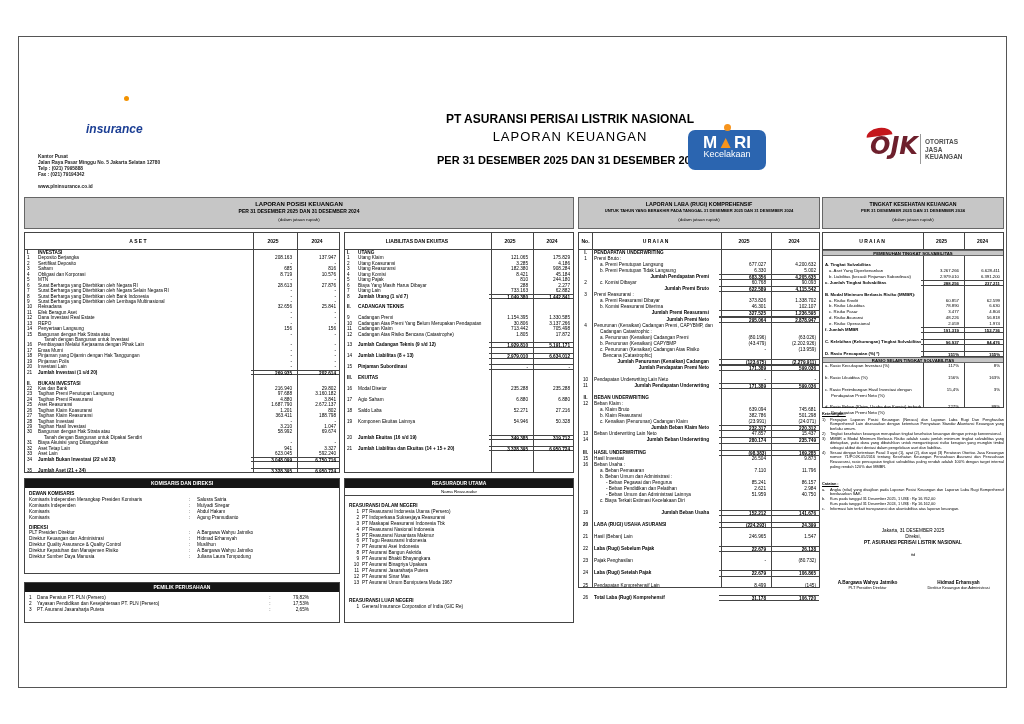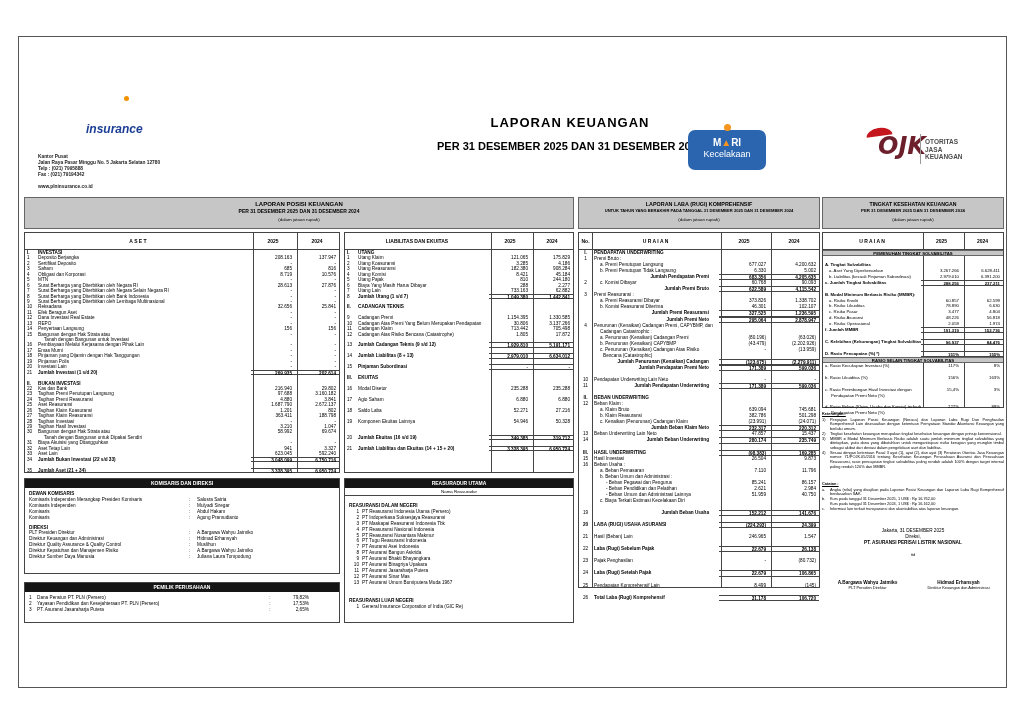--- a/index.html
+++ b/index.html
@@ -7,29 +7,29 @@
   .frame{position:absolute;left:18px;top:36px;width:987px;height:650px;border:1px solid #555;}
   
   .pln{position:absolute;left:38px;top:92px;width:130px;height:58px;}
   .pln-word{font-weight:bold;font-size:36px;letter-spacing:-2px;color:#d7282f;line-height:34px;font-family:"DejaVu Sans",sans-serif;}
   .pln-dot{position:absolute;left:86px;top:4px;width:5px;height:5px;border-radius:50%;background:#f39200;}
   .pln-ins{position:absolute;left:48px;top:30px;font-style:italic;font-weight:bold;font-size:12px;color:#1b3e94;font-family:Liberation Sans, sans-serif;}
   .addr{position:absolute;left:38px;top:154px;font-size:4.8px;line-height:6px;font-weight:bold;color:#222;}
   .web{position:absolute;left:38px;top:184px;font-size:4.8px;font-weight:bold;color:#222;}
   .titleblk{position:absolute;left:360px;top:112px;width:420px;text-align:center;}
   .t1{font-size:12px;font-weight:bold;}
-  .t2{font-size:13px;font-weight:bold;letter-spacing:1px;margin-top:3px;}
+  .t2{font-size:13px;font-weight:normal;letter-spacing:1px;margin-top:3px;}
   .t3{font-size:11px;font-weight:bold;margin-top:10px;}
   .mari{position:absolute;left:688px;top:130px;width:78px;height:40px;background:#2b65b0;border-radius:7px;color:#fff;text-align:center;}
   .mari-head{position:absolute;left:36px;top:-6px;width:7px;height:7px;border-radius:50%;background:#f7941d;}
-  .mari-l1{font-weight:bold;font-size:10px;margin-top:6px;line-height:13px;}
+  .mari-l1{font-weight:bold;font-size:17px;margin-top:6px;line-height:13px;}
   .mari-a{color:#f7941d;}
   .mari-l2{font-size:9px;line-height:10px;}
   .ojk{position:absolute;left:862px;top:130px;width:140px;height:40px;}
-  .ojk-mark{position:absolute;left:16px;top:4px;font-size:24px;line-height:24px;font-weight:bold;font-style:italic;color:#6d1f2c;font-family:"DejaVu Sans",sans-serif;}
+  .ojk-mark{position:absolute;left:8px;top:4px;font-size:24px;line-height:24px;font-weight:bold;font-style:italic;color:#6d1f2c;font-family:"DejaVu Sans",sans-serif;}
   .ojk-flag{position:absolute;left:4px;top:-2px;width:26px;height:8px;border-radius:50% 50% 0 0/100% 100% 0 0;background:#c4161c;transform:rotate(-8deg);}
   .ojk-sep{position:absolute;left:58px;top:4px;width:1px;height:30px;background:#999;}
   .ojk-txt{position:absolute;left:63px;top:8px;font-size:6.5px;line-height:7.5px;color:#4d4d4d;font-weight:bold;}
   
   .band{position:absolute;background:#c6c6c6;border:1px solid #666;text-align:center;box-sizing:border-box;padding-top:3px;}
   .band .b1{font-weight:bold;font-size:6px;line-height:7px;}
   .band .b2{font-weight:bold;font-size:5px;line-height:6px;}
   .band .b3{font-size:4.4px;line-height:5px;margin-top:3px;}
   
   .ftable{position:absolute;border:1px solid #444;box-sizing:border-box;background:#fff;}
@@ -107,20 +107,21 @@
   </div>
   <div class="addr">
     <div>Kantor Pusat</div>
     <div>Jalan Raya Pasar Minggu No. 5 Jakarta Selatan 12780</div>
     <div>Telp : (021) 7995888</div>
     <div>Fax : (021) 79194342</div>
   </div>
   <div class="web">www.plninsurance.co.id</div>
 
   <div class="titleblk">
+    <div class="t1">PT ASURANSI PERISAI LISTRIK NASIONAL</div>
     <div class="t2">LAPORAN KEUANGAN</div>
     <div class="t3">PER 31 DESEMBER 2025 DAN 31 DESEMBER 2024</div>
   </div>
 
   <div class="mari">
     <div class="mari-head"></div>
     <div class="mari-l1"><span>M</span><span class="mari-a">▲</span><span>RI</span></div>
     <div class="mari-l2">Kecelakaan</div>
   </div>
 

